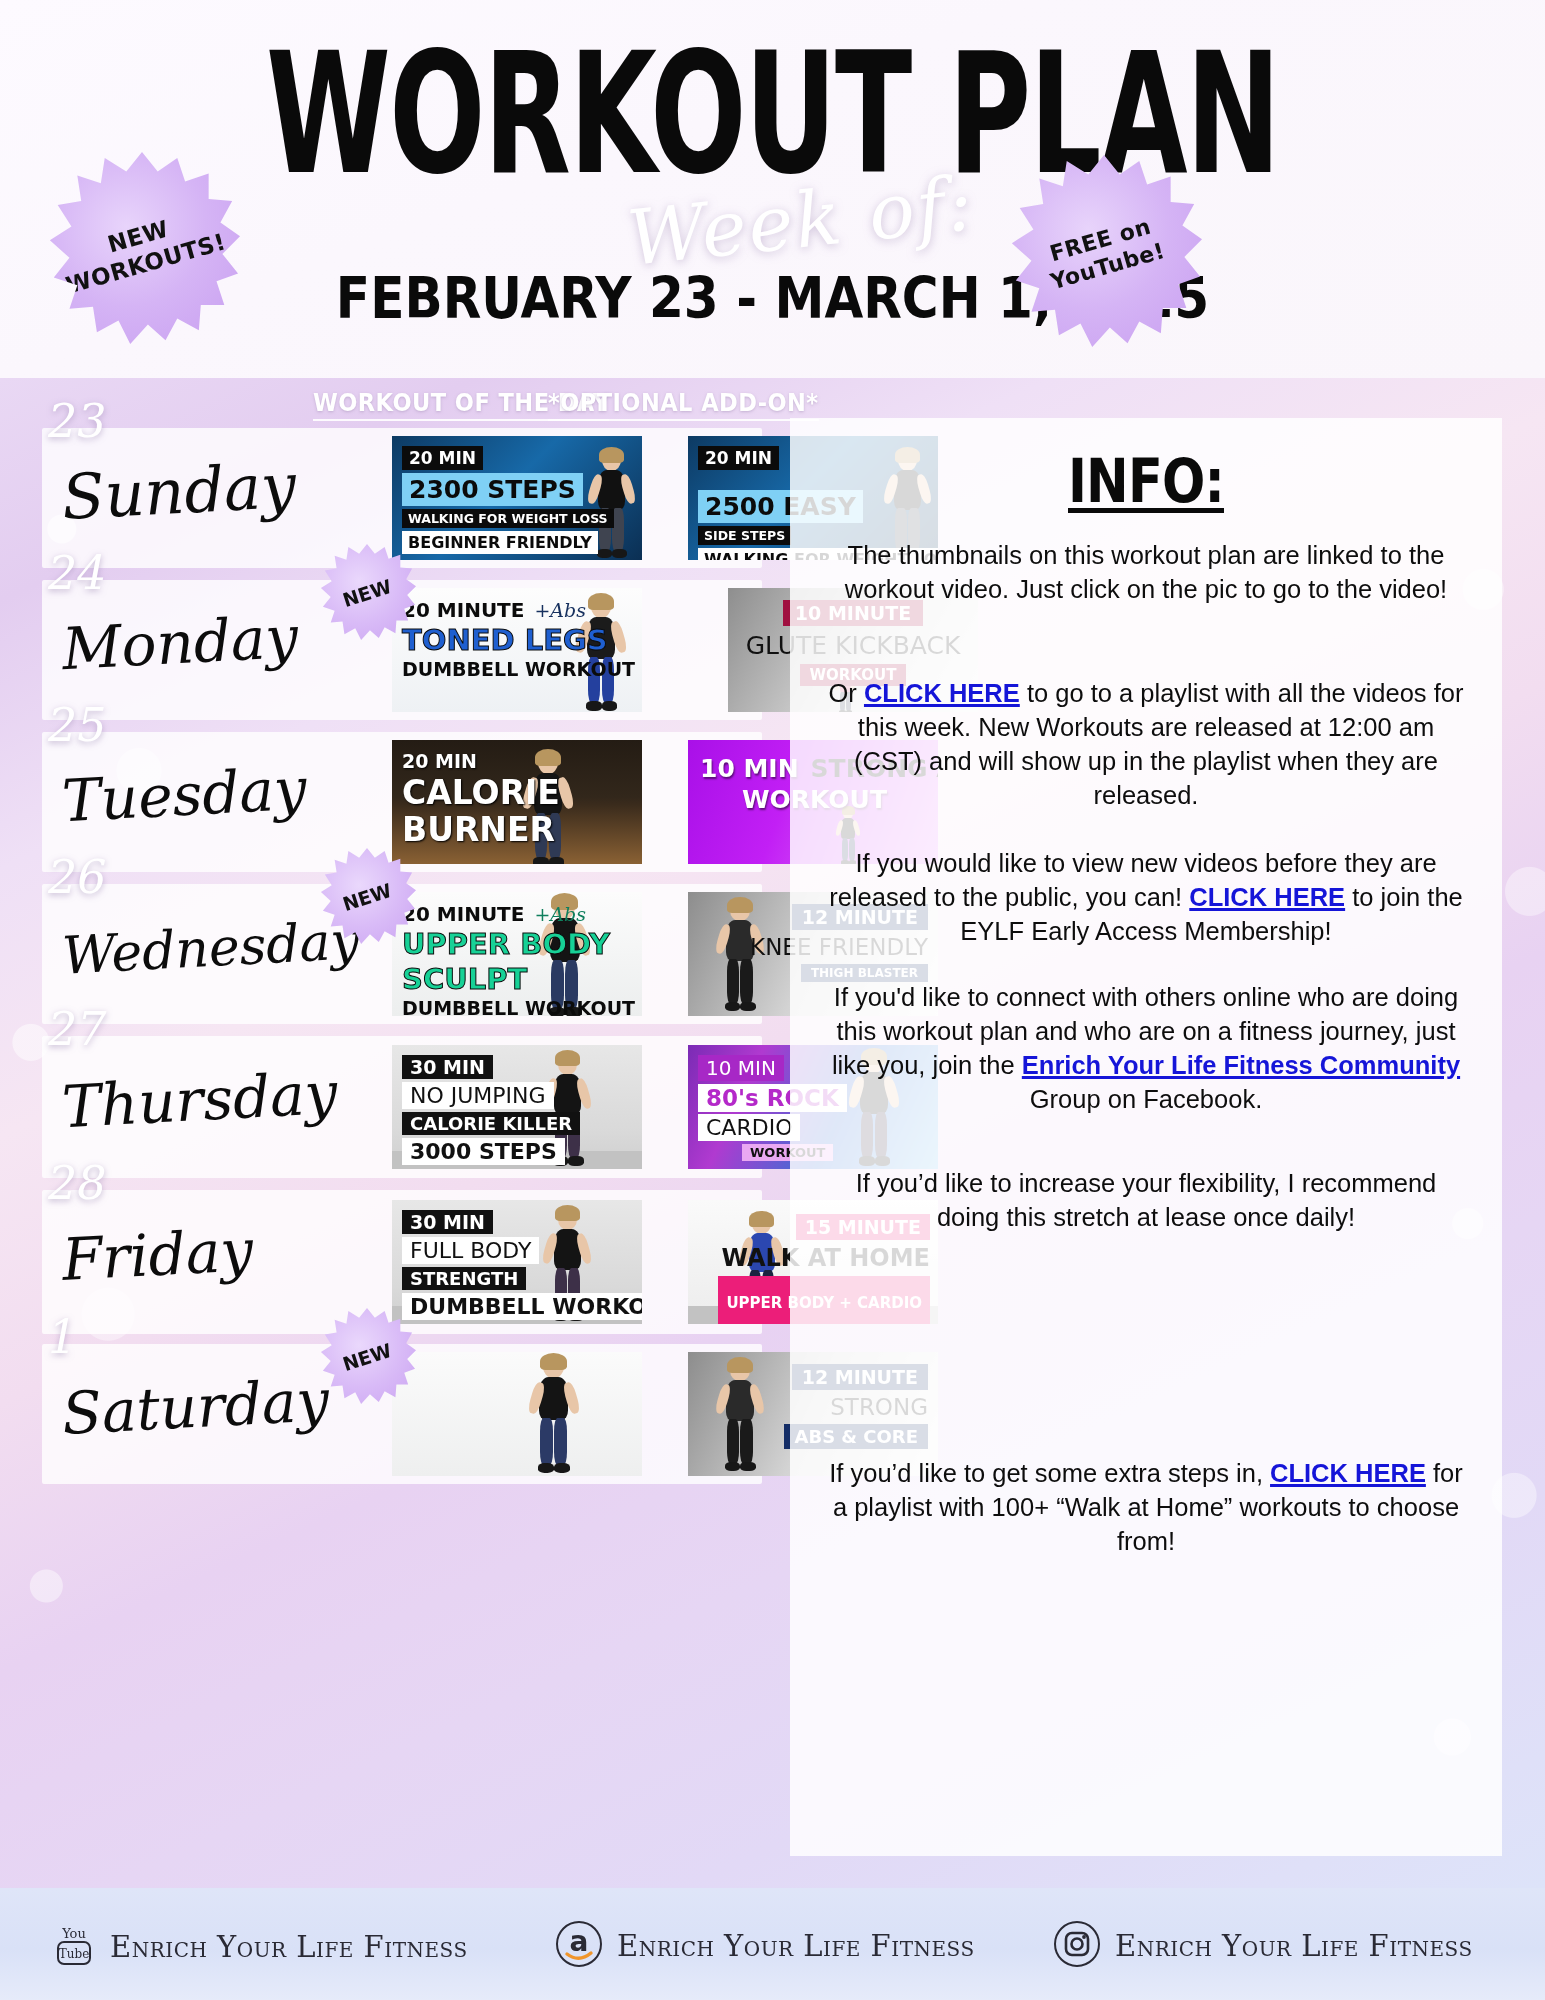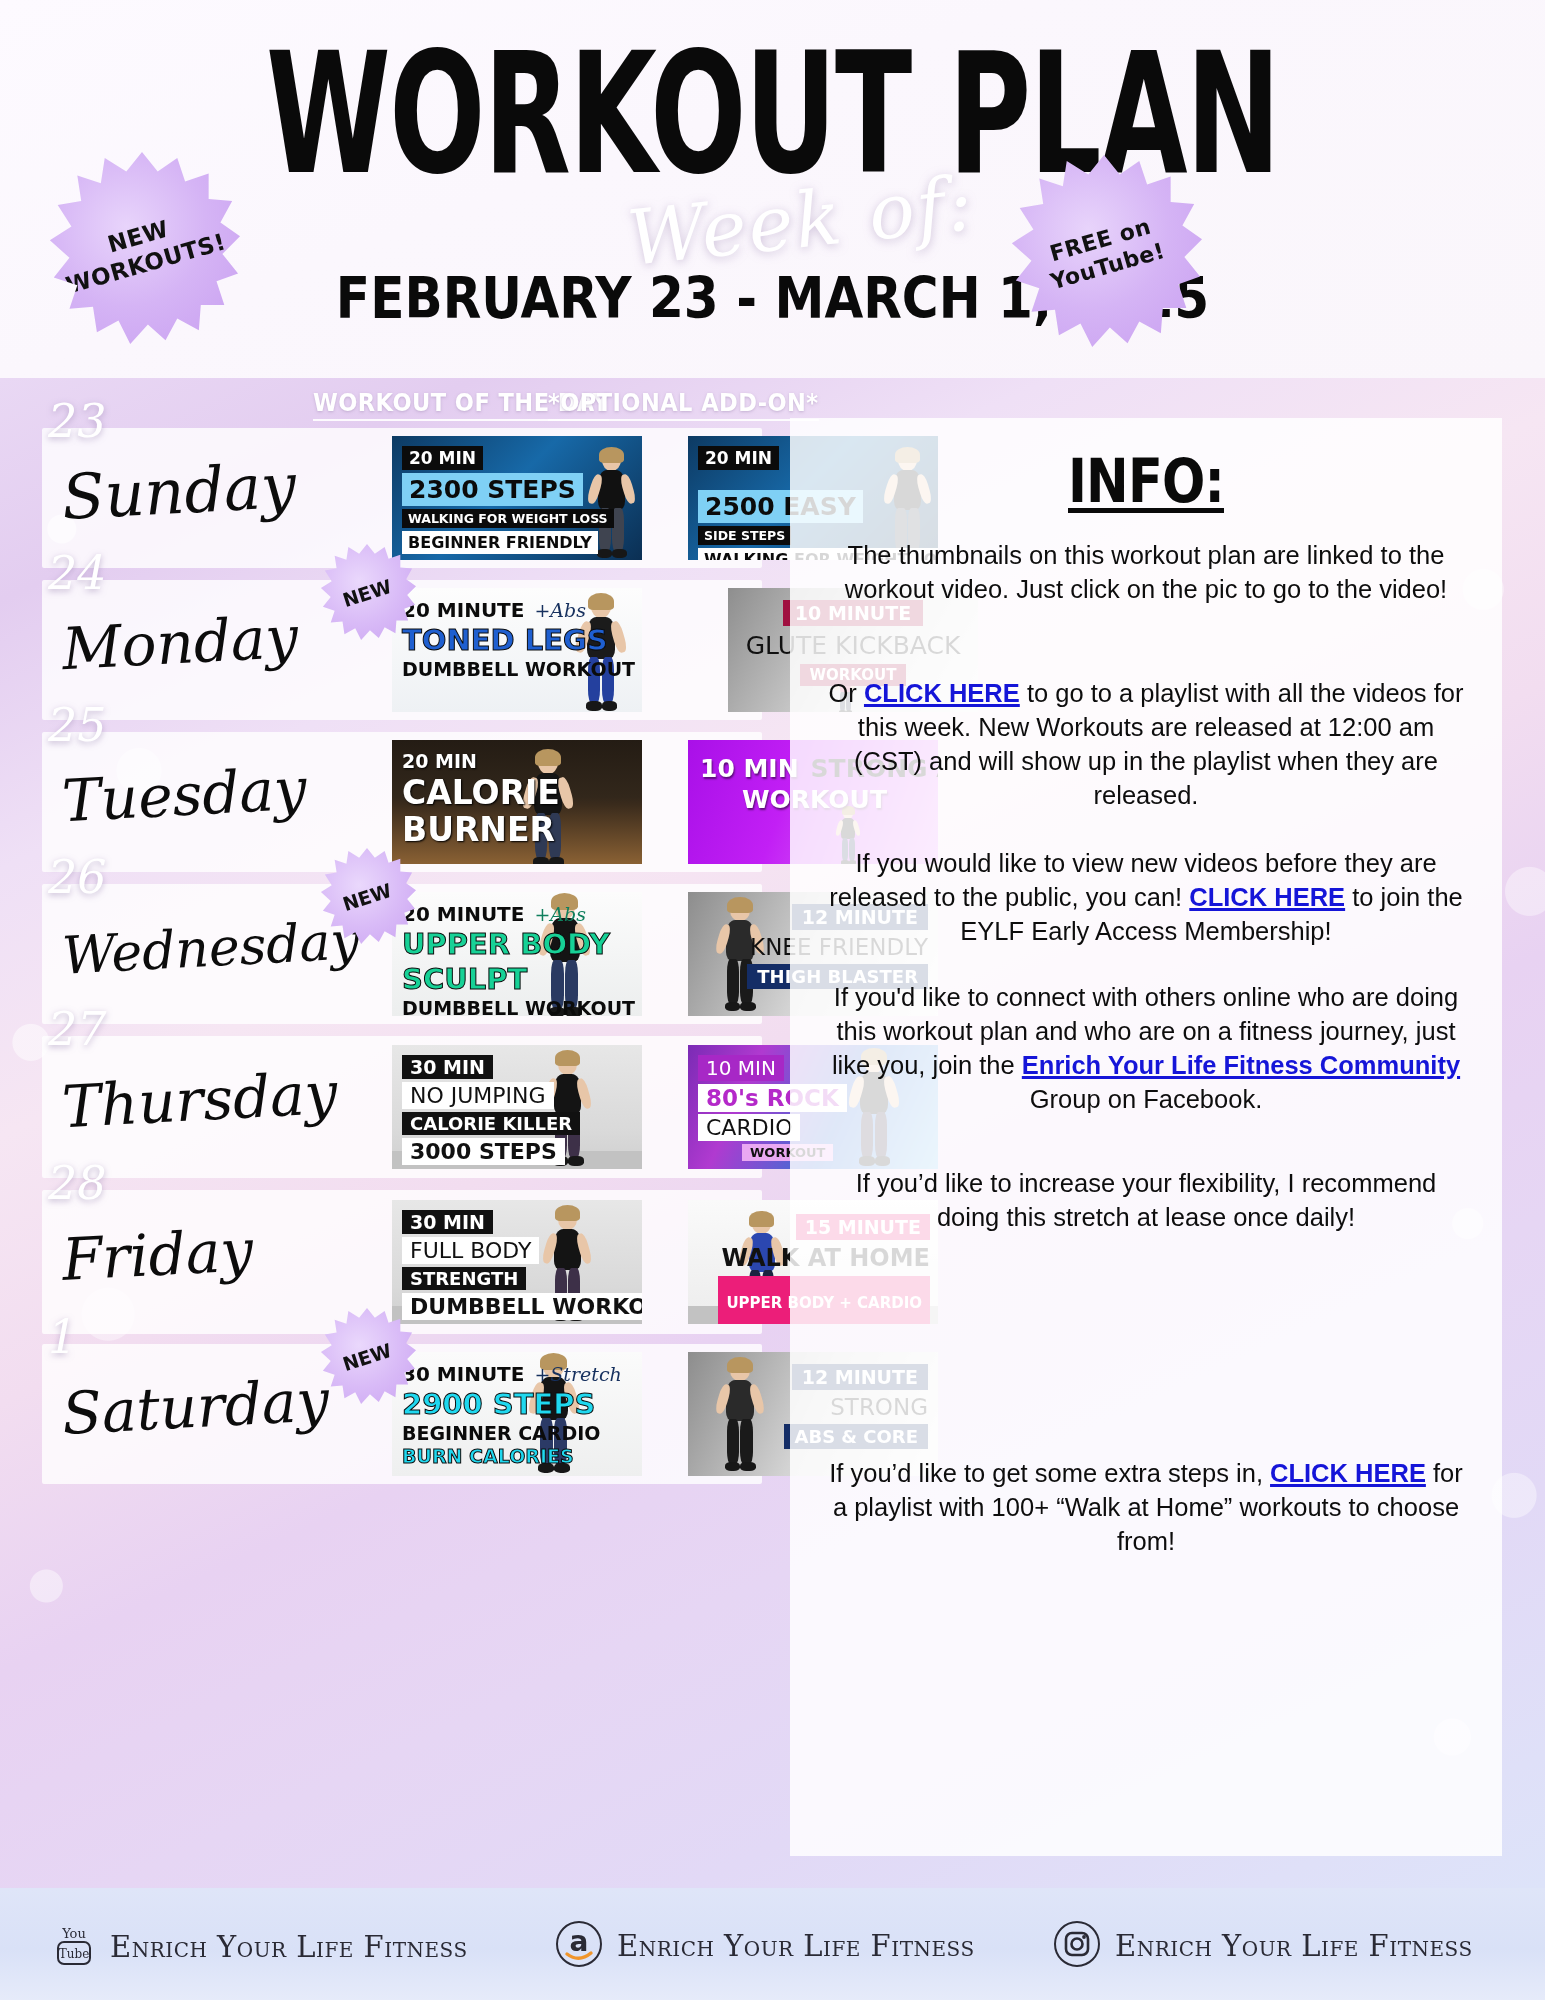--- a/index.html
+++ b/index.html
@@ -347,21 +347,21 @@
     <i style="left:8.131147540983607px;top:24.393442622950822px;width:10.163934426229508px;height:30.491803278688526px;background:#e8c6a8;border-radius:40%;transform:rotate(16deg);"></i>
     <i style="left:41.67213114754099px;top:24.393442622950822px;width:10.163934426229508px;height:30.491803278688526px;background:#e8c6a8;border-radius:40%;transform:rotate(-16deg);"></i>
     <i style="left:17.278688524590166px;top:58.950819672131146px;width:12.196721311475411px;height:44.721311475409834px;background:#1a1a1a;border-radius:28%;"></i>
     <i style="left:30.491803278688526px;top:58.950819672131146px;width:12.196721311475411px;height:44.721311475409834px;background:#1a1a1a;border-radius:28%;"></i>
     <i style="left:15.245901639344263px;top:101.63934426229508px;width:15.245901639344263px;height:9.147540983606557px;background:#171717;border-radius:40%;"></i>
     <i style="left:30.491803278688526px;top:101.63934426229508px;width:15.245901639344263px;height:9.147540983606557px;background:#171717;border-radius:40%;"></i>
         </div>
         <div style="position:absolute;right:10px;top:12px;display:flex;flex-direction:column;align-items:flex-end;">
           <span class="tline" style="background:#142d66;color:#fff;font-weight:600;font-size:19px;padding:2px 10px;">12 MINUTE</span>
           <span class="tline" style="color:#111;font-weight:500;font-size:23px;margin-top:4px;">KNEE FRIENDLY</span>
-          <span class="tline" style="background:#142d66;color:#fff;font-weight:600;font-size:18px;padding:2px 10px;margin-top:4px;">THIGH BLASTER</span>
+          <span class="tline" style="background:#142d66;color:#fff;font-weight:600;font-size:12px;padding:2px 10px;margin-top:4px;">THIGH BLASTER</span>
         </div>
       </div>
       <div class="rowpanel" style="top:658px;height:142px;"></div>
       <div class="daynum" style="left:48px;top:624px;">27</div>
       <div class="dayname" style="left:62px;top:688.4px;font-size:58px;">Thursday</div>
       <div class="thumb" style="left:392px;top:667px;width:250px;height:124px;background:linear-gradient(180deg,#e7e7e7 0%,#d9d9d9 70%,#cfcfcf 100%);">
         <div style="position:absolute;left:0;bottom:0;width:100%;height:18px;background:#c2c2c2;"></div>
         <div class="fig" style="left:145px;top:8px;width:62.00000000000001px;height:115.73333333333335px;">
           <i style="left:20.666666666666668px;top:0;width:19.633333333333336px;height:21.700000000000003px;background:#e8c6a8;border-radius:50%;"></i>
     <i style="left:17.56666666666667px;top:-3.1000000000000005px;width:25.833333333333336px;height:16.533333333333335px;background:#b8965f;border-radius:50% 50% 20% 20%;"></i>
@@ -453,29 +453,20 @@
           <i style="left:21.379310344827584px;top:0;width:20.310344827586206px;height:22.448275862068964px;background:#e8c6a8;border-radius:50%;"></i>
     <i style="left:18.17241379310345px;top:-3.206896551724138px;width:26.72413793103448px;height:17.103448275862068px;background:#b8965f;border-radius:50% 50% 20% 20%;"></i>
     <i style="left:17.103448275862068px;top:21.379310344827584px;width:28.86206896551724px;height:42.75862068965517px;background:#141414;border-radius:34% 34% 22% 22%;"></i>
     <i style="left:8.551724137931034px;top:25.655172413793103px;width:10.689655172413792px;height:32.068965517241374px;background:#e8c6a8;border-radius:40%;transform:rotate(16deg);"></i>
     <i style="left:43.82758620689655px;top:25.655172413793103px;width:10.689655172413792px;height:32.068965517241374px;background:#e8c6a8;border-radius:40%;transform:rotate(-16deg);"></i>
     <i style="left:18.17241379310345px;top:61.99999999999999px;width:12.827586206896552px;height:47.03448275862068px;background:#2b3a66;border-radius:28%;"></i>
     <i style="left:32.068965517241374px;top:61.99999999999999px;width:12.827586206896552px;height:47.03448275862068px;background:#2b3a66;border-radius:28%;"></i>
     <i style="left:16.034482758620687px;top:106.89655172413792px;width:16.034482758620687px;height:9.620689655172413px;background:#171717;border-radius:40%;"></i>
     <i style="left:32.068965517241374px;top:106.89655172413792px;width:16.034482758620687px;height:9.620689655172413px;background:#171717;border-radius:40%;"></i>
         </div>
-        <div style="position:absolute;left:10px;top:10px;">
-          <div style="display:flex;align-items:center;gap:10px;">
-            <span class="tline" style="color:#0b0b0b;font-weight:700;font-size:20px;">30 MINUTE</span>
-            <span class="tline" style="font-family:&quot;DejaVu Serif&quot;,serif;font-style:italic;font-size:19px;color:#16305e;">+Stretch</span>
-          </div>
-          <span class="tline" style="color:#1fd8ef;font-weight:700;font-size:29px;margin-top:1px;-webkit-text-stroke:1px #0b0b0b;">2900 STEPS</span>
-          <span class="tline" style="color:#0b0b0b;font-weight:700;font-size:19px;margin-top:1px;">BEGINNER CARDIO</span>
-          <span class="tline" style="color:#1fd8ef;font-weight:700;font-size:19px;margin-top:1px;-webkit-text-stroke:1px #0b0b0b;">BURN CALORIES</span>
-        </div>
       </div>
       <div class="thumb" style="left:688px;top:974px;width:250px;height:124px;background:linear-gradient(115deg,#8d8d8d 0%,#d3d3d3 50%,#f4f4f4 100%);">
         <div class="fig" style="left:22px;top:8px;width:60.98360655737705px;height:113.8360655737705px;">
           <i style="left:20.327868852459016px;top:0;width:19.311475409836067px;height:21.34426229508197px;background:#e8c6a8;border-radius:50%;"></i>
     <i style="left:17.278688524590166px;top:-3.0491803278688527px;width:25.40983606557377px;height:16.262295081967213px;background:#b8965f;border-radius:50% 50% 20% 20%;"></i>
     <i style="left:16.262295081967213px;top:20.327868852459016px;width:27.442622950819672px;height:40.65573770491803px;background:#2a2a2a;border-radius:34% 34% 22% 22%;"></i>
     <i style="left:8.131147540983607px;top:24.393442622950822px;width:10.163934426229508px;height:30.491803278688526px;background:#e8c6a8;border-radius:40%;transform:rotate(16deg);"></i>
     <i style="left:41.67213114754099px;top:24.393442622950822px;width:10.163934426229508px;height:30.491803278688526px;background:#e8c6a8;border-radius:40%;transform:rotate(-16deg);"></i>
     <i style="left:17.278688524590166px;top:58.950819672131146px;width:12.196721311475411px;height:44.721311475409834px;background:#1a1a1a;border-radius:28%;"></i>
     <i style="left:30.491803278688526px;top:58.950819672131146px;width:12.196721311475411px;height:44.721311475409834px;background:#1a1a1a;border-radius:28%;"></i>

